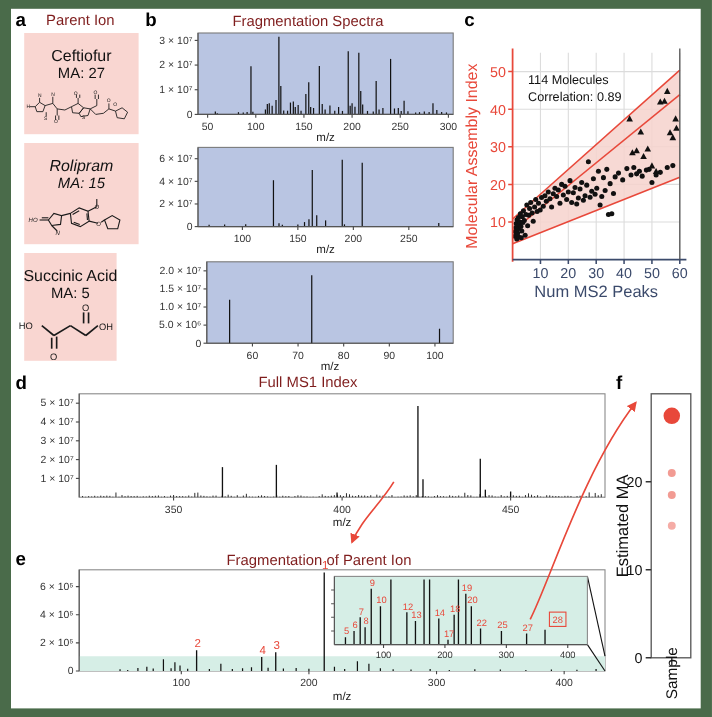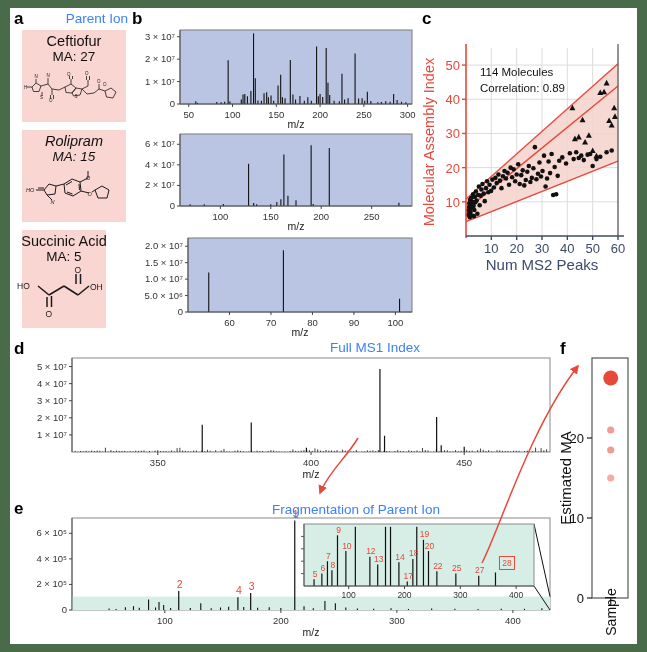--- a/index.html
+++ b/index.html
@@ -7,26 +7,26 @@
   #figure{
     position:relative;width:647px;height:652px;
     background:#4a6b4a;overflow:hidden;
   }
   #canvas{
     position:absolute;left:10px;top:8px;width:627px;height:636px;
     background:#ffffff;
   }
   .abs{position:absolute;}
   .panel-letter{font-weight:bold;font-size:17px;color:#000;line-height:1;}
-  .title{font-size:13.5px;color:#3b82f6;text-align:right;white-space:nowrap;}
+  .title{font-size:13.5px;color:#7f1d1d;text-align:center;white-space:nowrap;}
   .mol-card{
     background:#f9d6d1;box-sizing:border-box;
     display:flex;flex-direction:column;align-items:center;
   }
-  .mol-name{font-size:14.5px;color:#111;text-align:center;line-height:1.12;padding-top:3px;white-space:nowrap;}
+  .mol-name{font-size:14.5px;color:#111;text-align:center;line-height:1.12;padding-top:13px;white-space:nowrap;}
   .mol-ma{font-size:13.5px;color:#111;text-align:right;line-height:1.12;}
   .axtext{font-size:9.5px;fill:#333;font-family:"Liberation Sans",sans-serif;}
   .axtext-sm{font-size:8.5px;fill:#333;font-family:"Liberation Sans",sans-serif;}
   .mzlab{font-size:10.5px;fill:#222;font-family:"Liberation Sans",sans-serif;}
   .redlab{fill:#e8483a;font-family:"Liberation Sans",sans-serif;}
   svg{display:block;overflow:visible;}
 </style>
 </head>
 <body>
 
@@ -130,20 +130,21 @@
       <g fill="#1a1a1a" font-size="17" font-family="Liberation Sans, sans-serif">
         <text x="4" y="50">HO</text>
         <text x="150" y="52">OH</text>
         <text x="61" y="106">O</text>
         <text x="119" y="18">O</text>
       </g>
     </svg>
   </div>
 
   <div class="abs panel-letter" style="left:122px;top:2px;">b</div>
+  <div class="abs title" style="left:140px;top:4px;width:260px;">Fragmentation Spectra</div>
 
   <div class="abs" style="left:124px;top:20px;">
     <svg id="b1" width="282" height="102">
           <rect x="46" y="2" width="232" height="74" fill="#b9c5e2" stroke="#7a7a7a" stroke-width="1"></rect>
           <g>
             <line x1="61.758490566037736" y1="76" x2="61.758490566037736" y2="73.30909090909091" stroke="#111" stroke-width="1.1"></line>
             <line x1="63.509433962264154" y1="76" x2="63.509433962264154" y2="74.87878787878788" stroke="#111" stroke-width="1.1"></line>
             <line x1="82.76981132075471" y1="76" x2="82.76981132075471" y2="73.98181818181818" stroke="#111" stroke-width="1.1"></line>
             <line x1="87.14716981132075" y1="76" x2="87.14716981132075" y2="74.2060606060606" stroke="#111" stroke-width="1.1"></line>
             <line x1="90.64905660377359" y1="76" x2="90.64905660377359" y2="73.75757575757575" stroke="#111" stroke-width="1.1"></line>

